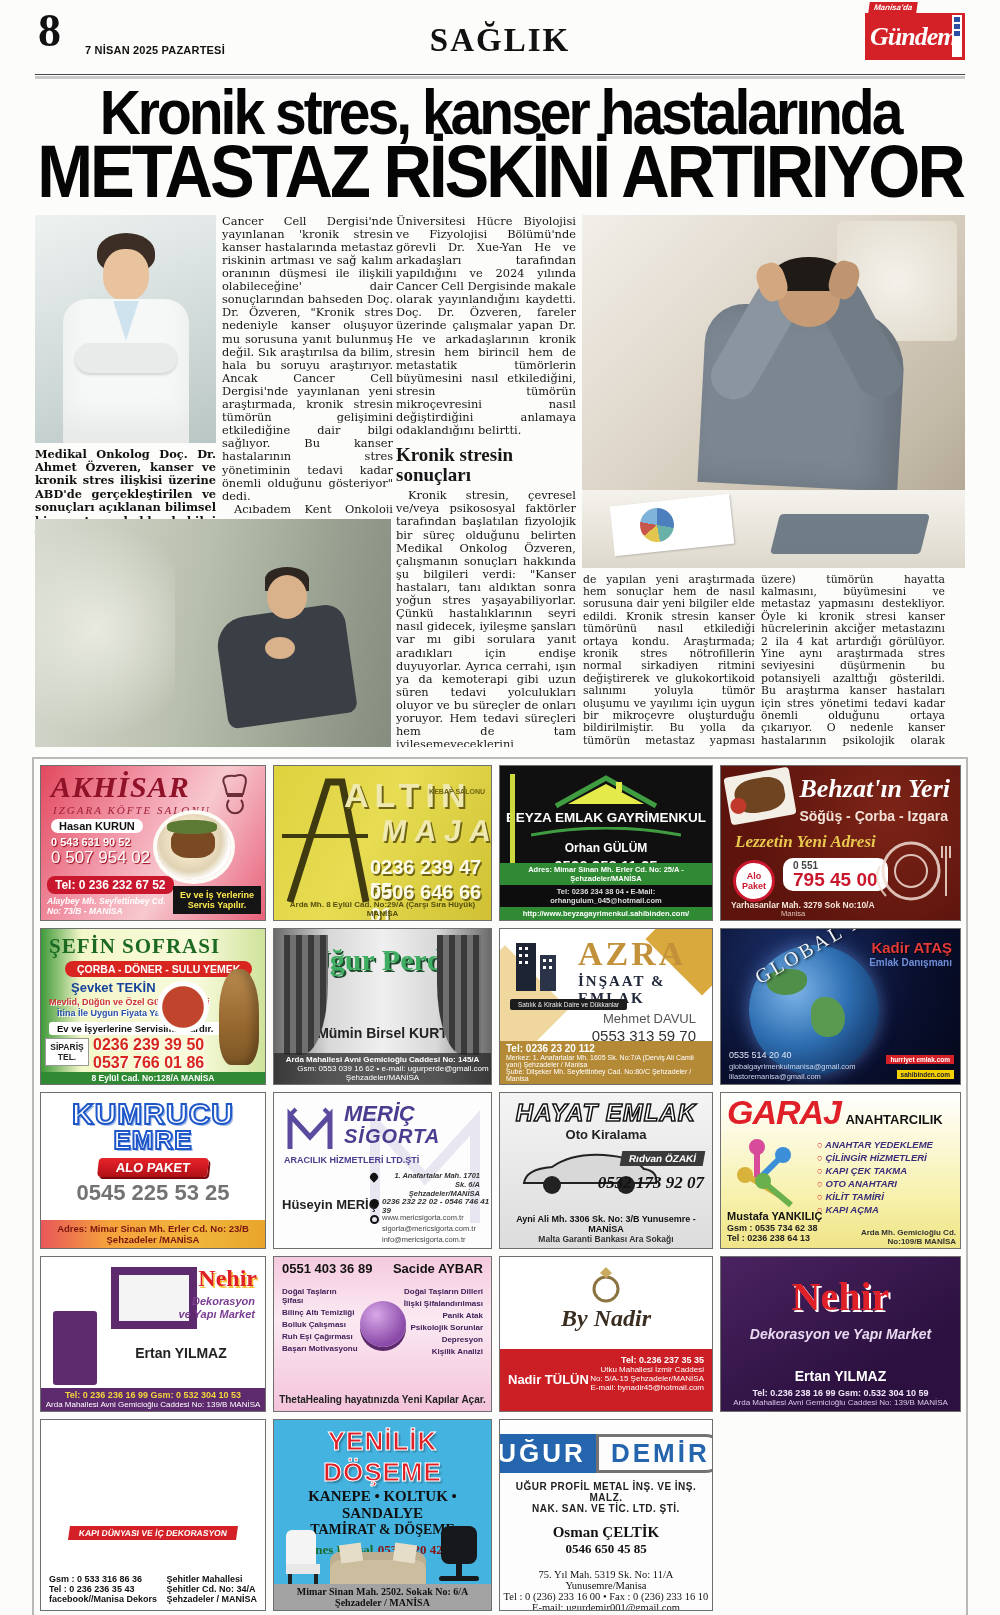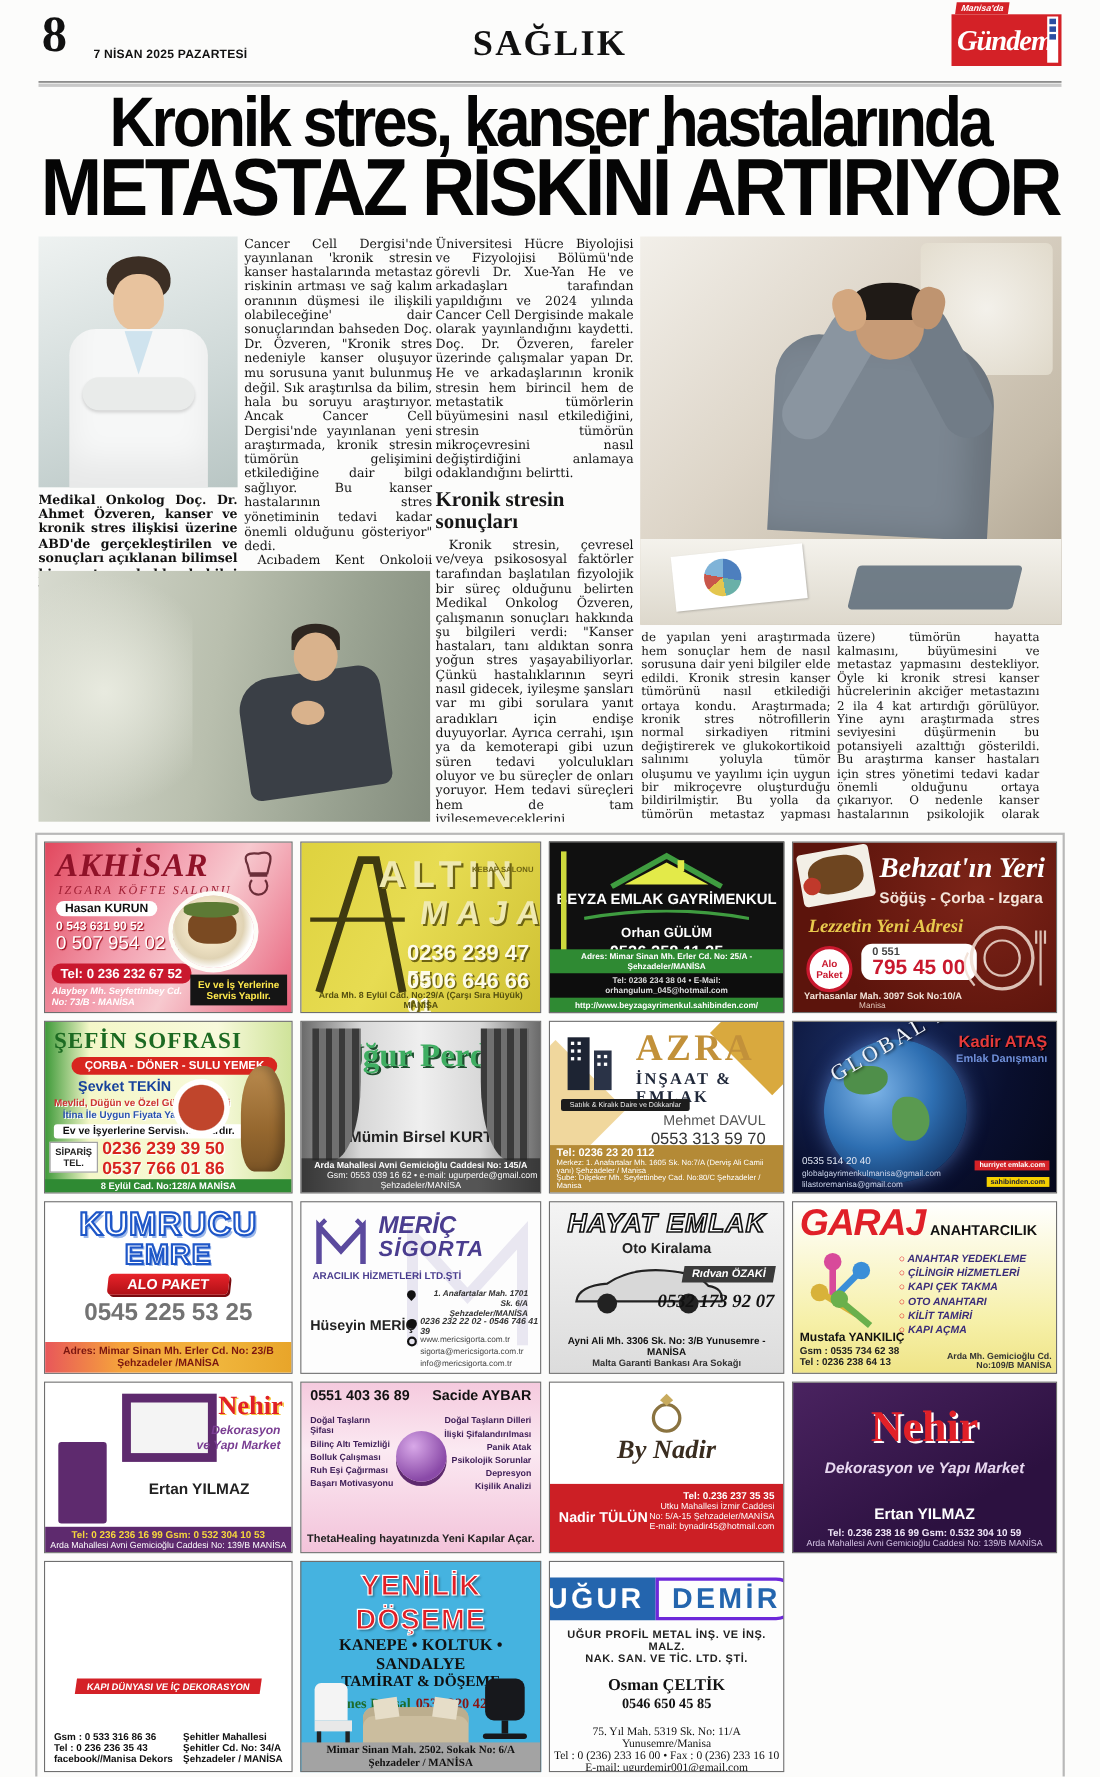--- a/index.html
+++ b/index.html
@@ -209,21 +209,21 @@
     <div style="position:absolute; left:12px; top:94px; width:42px; height:42px; border-radius:50%; background:#fff; border:3px solid #c9182e; color:#c9182e; font-weight:bold; font-size:9px; display:flex; align-items:center; justify-content:center; text-align:center;">Alo Paket</div>
     <div style="position:absolute; left:62px; top:92px; background:#fff; border-radius:10px; padding:2px 10px 3px;">
       <div style="font-size:10px; font-weight:bold; color:#444;">0 551</div>
       <div style="font-size:19px; font-weight:bold; color:#c9182e; line-height:.9;">795 45 00</div>
     </div>
     <svg width="90" height="70" viewBox="0 0 90 70" style="position:absolute; right:4px; bottom:14px; opacity:.85;">
           <circle cx="45" cy="35" r="28" fill="none" stroke="#f0ddd2" stroke-width="3"></circle>
           <circle cx="45" cy="35" r="16" fill="none" stroke="#f0ddd2" stroke-width="2"></circle>
           <path d="M80 10 v50 M76 10 v12 M84 10 v12 M14 30 q-8 14 6 30" fill="none" stroke="#f0ddd2" stroke-width="2"></path>
         </svg>
-    <div style="position:absolute; left:10px; bottom:10px; font-size:8.5px; font-weight:bold; color:#f3e3d8;">Yarhasanlar Mah. 3097 Sok No:10/A</div>
+    <div style="position:absolute; left:10px; bottom:10px; font-size:8.5px; font-weight:bold; color:#f3e3d8;">Yarhasanlar Mah. 3279 Sok No:10/A</div>
     <div style="position:absolute; left:60px; bottom:2px; font-size:7.5px; color:#e0c5b8;">Manisa</div>
   </div>
 
   <div class="ad" style="background:linear-gradient(90deg,#3f9a3a,#f4f7c8 18%,#f8fadc 70%,#cfe39a);">
     <div style="padding:5px 0 0 8px; font-family:'Liberation Serif',serif; font-weight:bold; font-size:21px; color:#1c6a22; letter-spacing:1px;">ŞEFİN SOFRASI</div>
     <div style="display:inline-block; margin:2px 0 0 24px; background:#d8251f; color:#fff; font-weight:bold; font-size:10.5px; padding:2px 12px; border-radius:10px;">ÇORBA - DÖNER - SULU YEMEK</div>
     <div style="margin:3px 0 0 30px; color:#17429c; font-weight:bold; font-size:13px;">Şevket TEKİN</div>
     <div style="margin:2px 0 0 8px; color:#c33; font-weight:bold; font-size:9px; text-shadow:1px 1px 0 #fff;">Mevlid, Düğün ve Özel Gün Yemekleri</div>
     <div style="margin:1px 0 0 16px; color:#2a52b0; font-weight:bold; font-size:9px; text-shadow:1px 1px 0 #fff;">İtina İle Uygun Fiyata Yapılır.</div>
     <div style="display:inline-block; margin:2px 0 0 8px; background:#fff; color:#111; font-weight:bold; font-size:9.5px; padding:1px 8px; border-radius:3px;">Ev ve İşyerlerine Servisimiz Vardır.</div>
@@ -475,21 +475,21 @@
           <div style="width:36px; height:38px; background:#17181c; border-radius:8px; margin:0 auto;"></div>
           <div style="width:6px; height:12px; background:#17181c; margin:0 auto;"></div>
           <div style="width:40px; height:5px; background:#17181c; border-radius:3px; margin:0 auto;"></div>
         </div>
     <div style="position:absolute; left:0; right:0; bottom:0; background:#a3a3a3; font-family:'Liberation Serif',serif; font-size:10px; font-weight:bold; color:#111; text-align:center; padding:2px 0;">Mimar Sinan Mah. 2502. Sokak No: 6/A Şehzadeler / MANİSA</div>
   </div>
 
   <div class="ad" style="background:#fdfdfd;">
     <div style="display:flex; justify-content:center; margin-top:14px;">
       <span style="background:#2465ae; color:#fff; font-size:26px; font-weight:bold; letter-spacing:3px; padding:4px 10px; border-radius:14px 0 0 14px;">UĞUR</span>
-      <span style="border:3px solid #6d28d9; color:#2465ae; font-size:26px; font-weight:bold; letter-spacing:3px; padding:1px 12px; border-radius:0 20px 20px 0;">DEMİR</span>
+      <span style="border:3px solid #737373; color:#2465ae; font-size:26px; font-weight:bold; letter-spacing:3px; padding:1px 12px; border-radius:0 20px 20px 0;">DEMİR</span>
     </div>
     <div class="c" style="margin-top:8px; font-size:10px; font-weight:bold; color:#222; letter-spacing:.5px;">UĞUR PROFİL METAL İNŞ. VE İNŞ. MALZ.</div>
     <div class="c" style="font-size:10px; font-weight:bold; color:#222; letter-spacing:.5px;">NAK. SAN. VE TİC. LTD. ŞTİ.</div>
     <div class="c" style="margin-top:10px; font-family:'Liberation Serif',serif; font-size:15px; font-weight:bold; color:#111;">Osman ÇELTİK</div>
     <div class="c" style="font-family:'Liberation Serif',serif; font-size:13px; font-weight:bold; color:#111;">0546 650 45 85</div>
     <div class="c" style="margin-top:12px; font-family:'Liberation Serif',serif; font-size:10.5px; color:#111;">75. Yıl Mah. 5319 Sk. No: 11/A Yunusemre/Manisa</div>
     <div class="c" style="font-family:'Liberation Serif',serif; font-size:10.5px; color:#111;">Tel : 0 (236) 233 16 00 • Fax : 0 (236) 233 16 10</div>
     <div class="c" style="font-family:'Liberation Serif',serif; font-size:10.5px; color:#111;">E-mail: ugurdemir001@gmail.com</div>
   </div>
 

